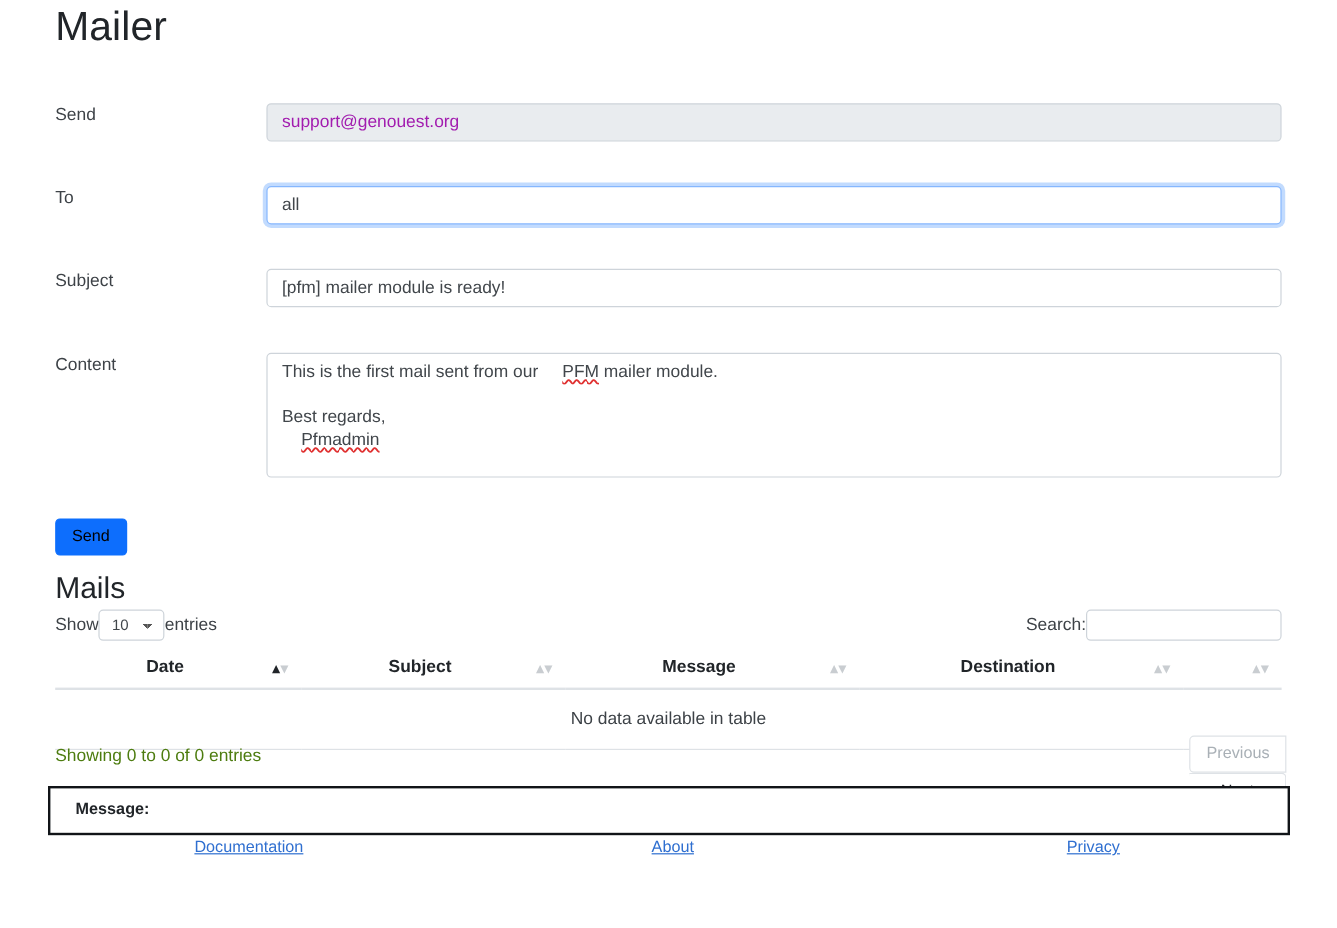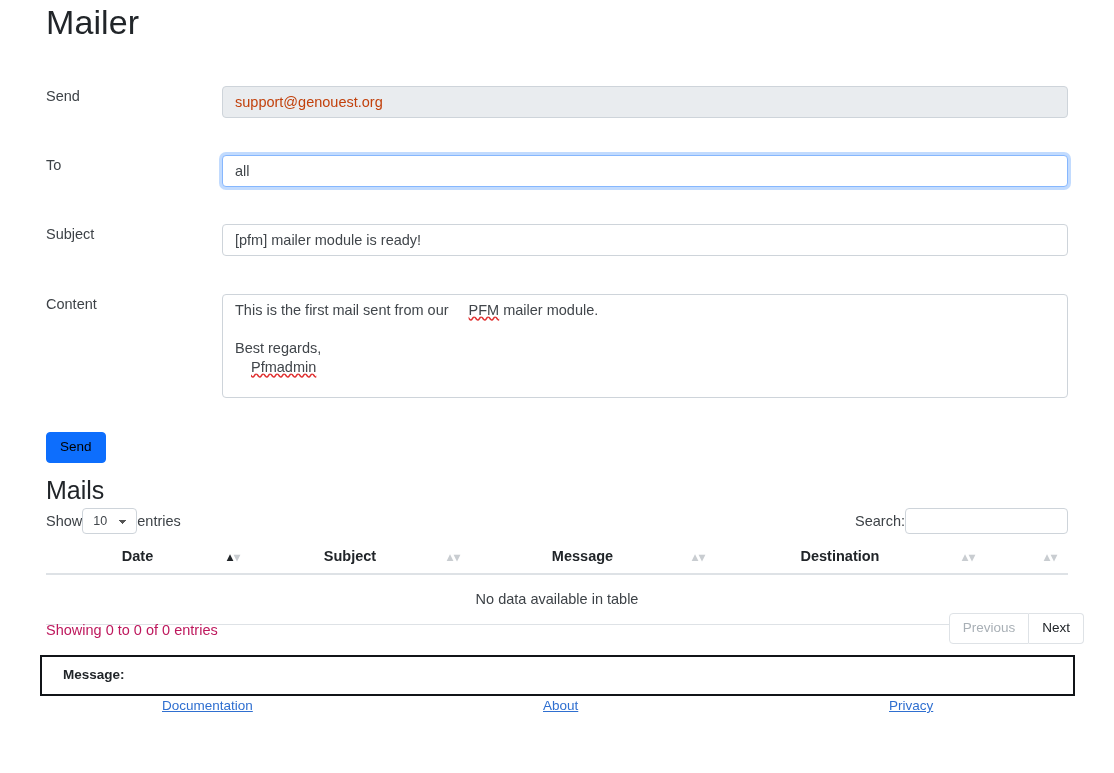--- a/index.html
+++ b/index.html
@@ -29,21 +29,21 @@
   }
   .ctrl-wrap { position: absolute; left: 176px; width: 846px; }
 
   .ctl {
     width: 846px; height: 32px;
     border: 1px solid #ced4da; border-radius: 4px;
     background: #ffffff; font-family: "Liberation Sans", sans-serif;
     font-size: 14.5px; color: #41464b;
     padding: 4px 12px; outline: none;
   }
-  .ctl.disabled { background: #e9ecef; color: #c2410c; }
+  .ctl.disabled { background: #e9ecef; color: #a21caf; }
   .ctl.focused {
     border: 1px solid #86b7fe;
     box-shadow: 0 0 0 3px rgba(13,110,253,.25);
   }
 
   .spell { text-decoration: underline wavy #e03131; text-decoration-skip-ink: none; padding-left: 16px; }
 
   
   .btn-send {
     position: absolute; left: 46px; top: 432px;
@@ -112,25 +112,26 @@
     position: absolute; font-style: normal; font-size: 12px;
     line-height: 13px; color: #c9cdd1;
   }
   .sort-ico i.up { left: 0; }
   .sort-ico i.dn { left: 7px; }
   .sort-ico.asc i.up { color: #212529; }
 
   
   .dt-info {
     position: absolute; left: 46px; top: 620px;
-    font-size: 14.5px; color: #be185d; line-height: 20px;
+    font-size: 14.5px; color: #4d7c0f; line-height: 20px;
   }
   .dt-paginate {
-    position: absolute; right: 30px; top: 613px;
+    position: absolute; right: 42px; top: 613px;
     display: flex;
+    flex-direction: column;
   }
   .pg-btn {
     font-size: 13.5px; font-family: "Liberation Sans", sans-serif;
     border: 1px solid #dee2e6; background: #fff;
     padding: 6px 13px 7px; line-height: 16px; cursor: pointer;
     color: #212529;
   }
   .pg-btn.first { border-radius: 4px 0 0 4px; }
   .pg-btn.last  { border-radius: 0 4px 4px 0; border-left: none; }
   .pg-btn.disabled { color: #a9b0b6; cursor: default; }

